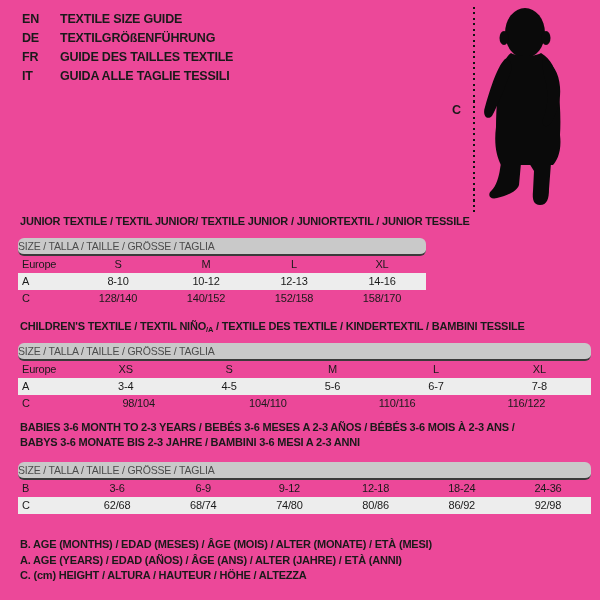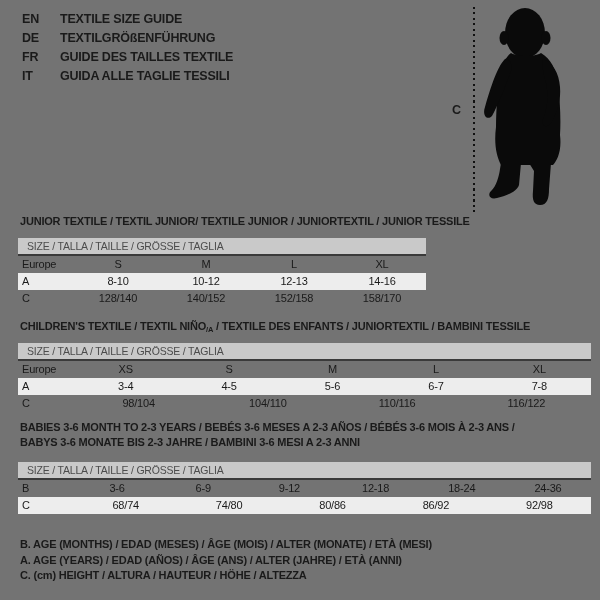--- a/index.html
+++ b/index.html
@@ -1,37 +1,37 @@
 <!DOCTYPE html>
 <html><head>
 <meta charset="utf-8">
 <style>
   html,body{margin:0;padding:0;background:#fff;}
   .page{
-    position:relative;width:600px;height:600px;background:#737373;overflow:hidden;
+    position:relative;width:600px;height:600px;background:#ec4899;overflow:hidden;
     font-family:"Liberation Sans","DejaVu Sans",sans-serif;color:#1a1a1a;
     letter-spacing:-0.2px;
   }
   
   .lang-block{position:absolute;top:10px;left:22px;}
   .lang-row{display:flex;height:19px;line-height:19px;font-size:12.5px;font-weight:bold;white-space:nowrap;}
   .lang-code{width:38px;}
   
   .height-line{position:absolute;left:473px;top:7px;width:2px;height:205px;
     background:repeating-linear-gradient(to bottom,#111 0 2px,transparent 2px 5.5px);}
   .height-label{position:absolute;left:452px;top:103px;font-size:12.5px;font-weight:bold;}
   .baby-svg{position:absolute;left:481px;top:5px;}
   
   .sec-title{position:absolute;left:20px;font-size:11px;font-weight:bold;white-space:nowrap;}
   .sub{font-size:7.5px;vertical-align:-2px;}
   .two-line{line-height:14.5px;}
   
   .tbl{position:absolute;left:18px;font-size:11px;}
   .tbl-head{height:16px;line-height:16px;background:#c9c9c9;border-bottom:2px solid #3a3a3a;
-    color:#4c4c4c;font-size:10.5px;padding-left:9px;white-space:nowrap;}
+    color:#4c4c4c;font-size:10.5px;padding-left:0;white-space:nowrap;border-radius:6px;}
   .tr{display:flex;height:17px;line-height:17px;}
   .tr.alt{background:#ededed;}
   .td{flex:1;text-align:center;overflow:hidden;white-space:nowrap;}
   .td.first{flex:0 0 52px;text-align:left;padding-left:4px;}
   
   .legend{position:absolute;left:20px;top:537px;font-size:11px;font-weight:bold;line-height:15.5px;white-space:nowrap;}
 </style>
 </head>
 <body>
 
@@ -89,21 +89,21 @@
     <div class="tr">
       <div class="td first">C</div>
       <div class="td">128/140</div>
       <div class="td">140/152</div>
       <div class="td">152/158</div>
       <div class="td">158/170</div>
     </div>
   </div>
 
   <div class="sec-title" style="top:320px">
-    <span>CHILDREN'S TEXTILE / TEXTIL NIÑO</span><span class="sub">/A</span><span> / TEXTILE DES ENFANTS / JUNIORTEXTIL / BAMBINI TESSILE</span>
+    <span>CHILDREN'S TEXTILE / TEXTIL NIÑO</span><span class="sub">/A</span><span> / TEXTILE DES TEXTILE / KINDERTEXTIL / BAMBINI TESSILE</span>
   </div>
   <div class="tbl" style="top:343px;width:573px">
     <div class="tbl-head">SIZE / TALLA / TAILLE / GRÖSSE / TAGLIA</div>
     <div class="tr">
       <div class="td first">Europe</div>
       <div class="td">XS</div>
       <div class="td">S</div>
       <div class="td">M</div>
       <div class="td">L</div>
       <div class="td">XL</div>
@@ -135,20 +135,21 @@
       <div class="td first">B</div>
       <div class="td">3-6</div>
       <div class="td">6-9</div>
       <div class="td">9-12</div>
       <div class="td">12-18</div>
       <div class="td">18-24</div>
       <div class="td">24-36</div>
     </div>
     <div class="tr alt">
       <div class="td first">C</div>
+      <div class="td">62/68</div>
       <div class="td">68/74</div>
       <div class="td">74/80</div>
       <div class="td">80/86</div>
       <div class="td">86/92</div>
       <div class="td">92/98</div>
     </div>
   </div>
 
   <div class="legend">
     <div>B. AGE (MONTHS) / EDAD (MESES) / ÂGE (MOIS) / ALTER (MONATE) / ETÀ (MESI)</div>

